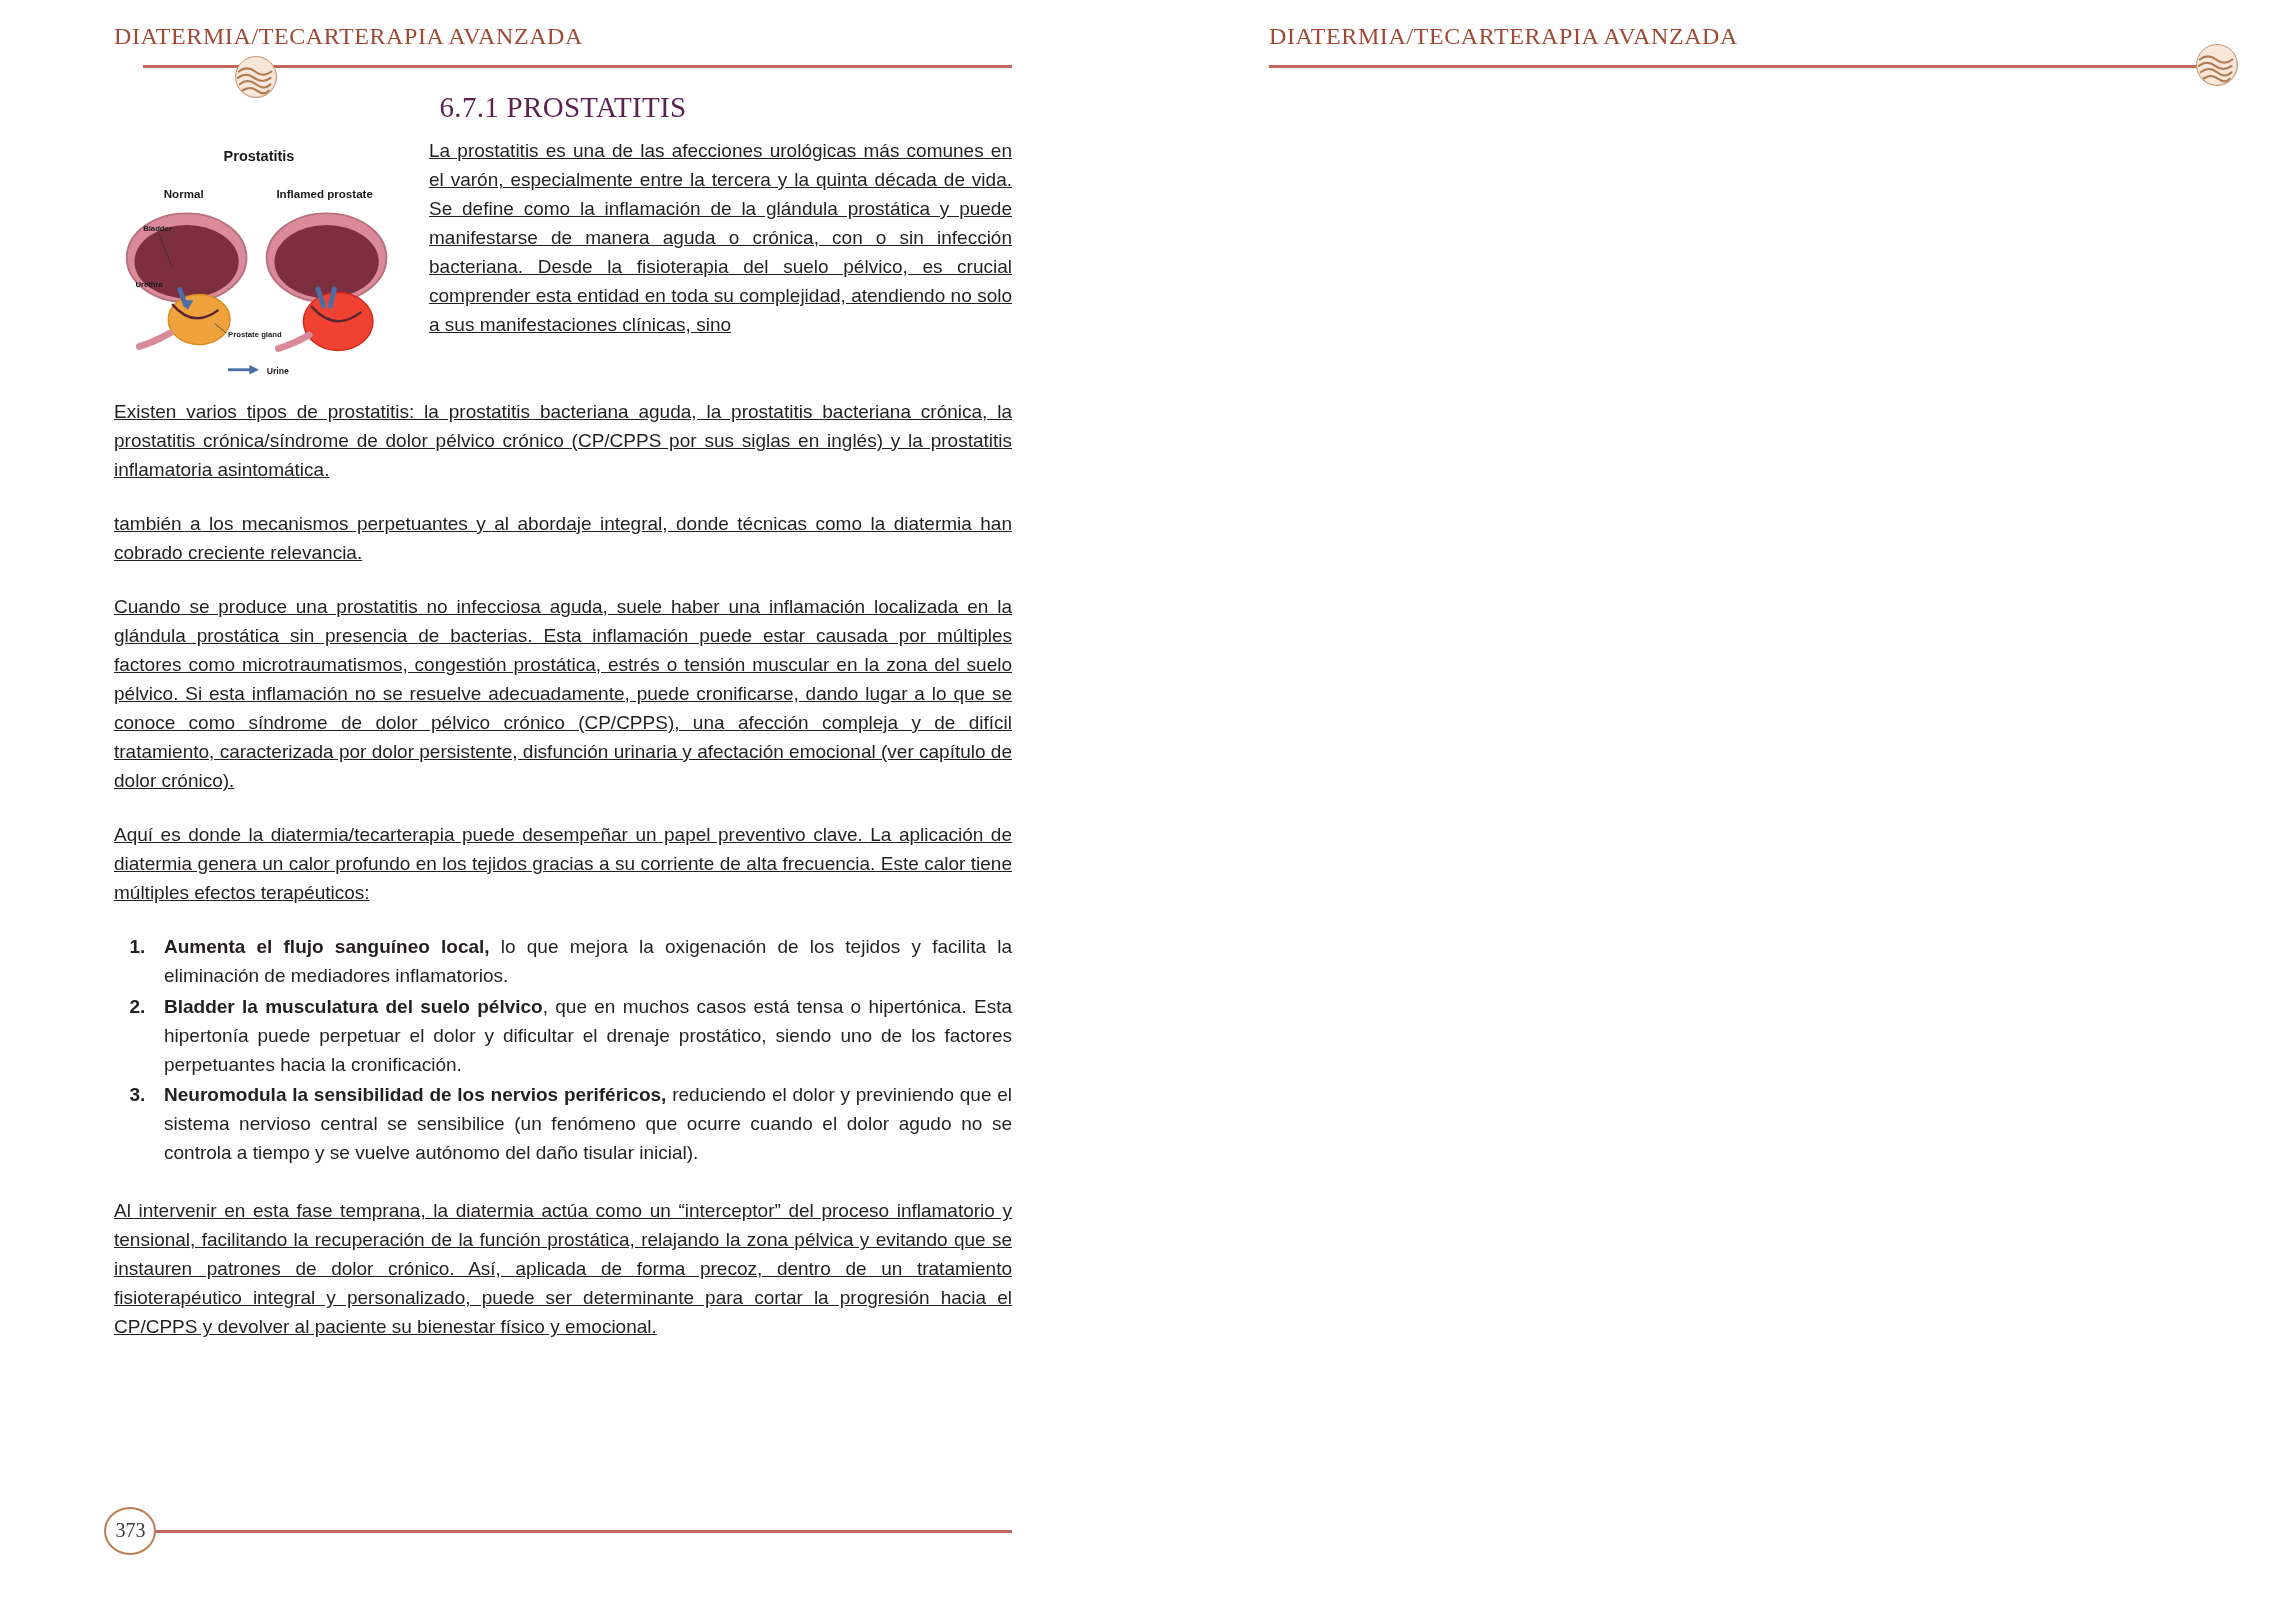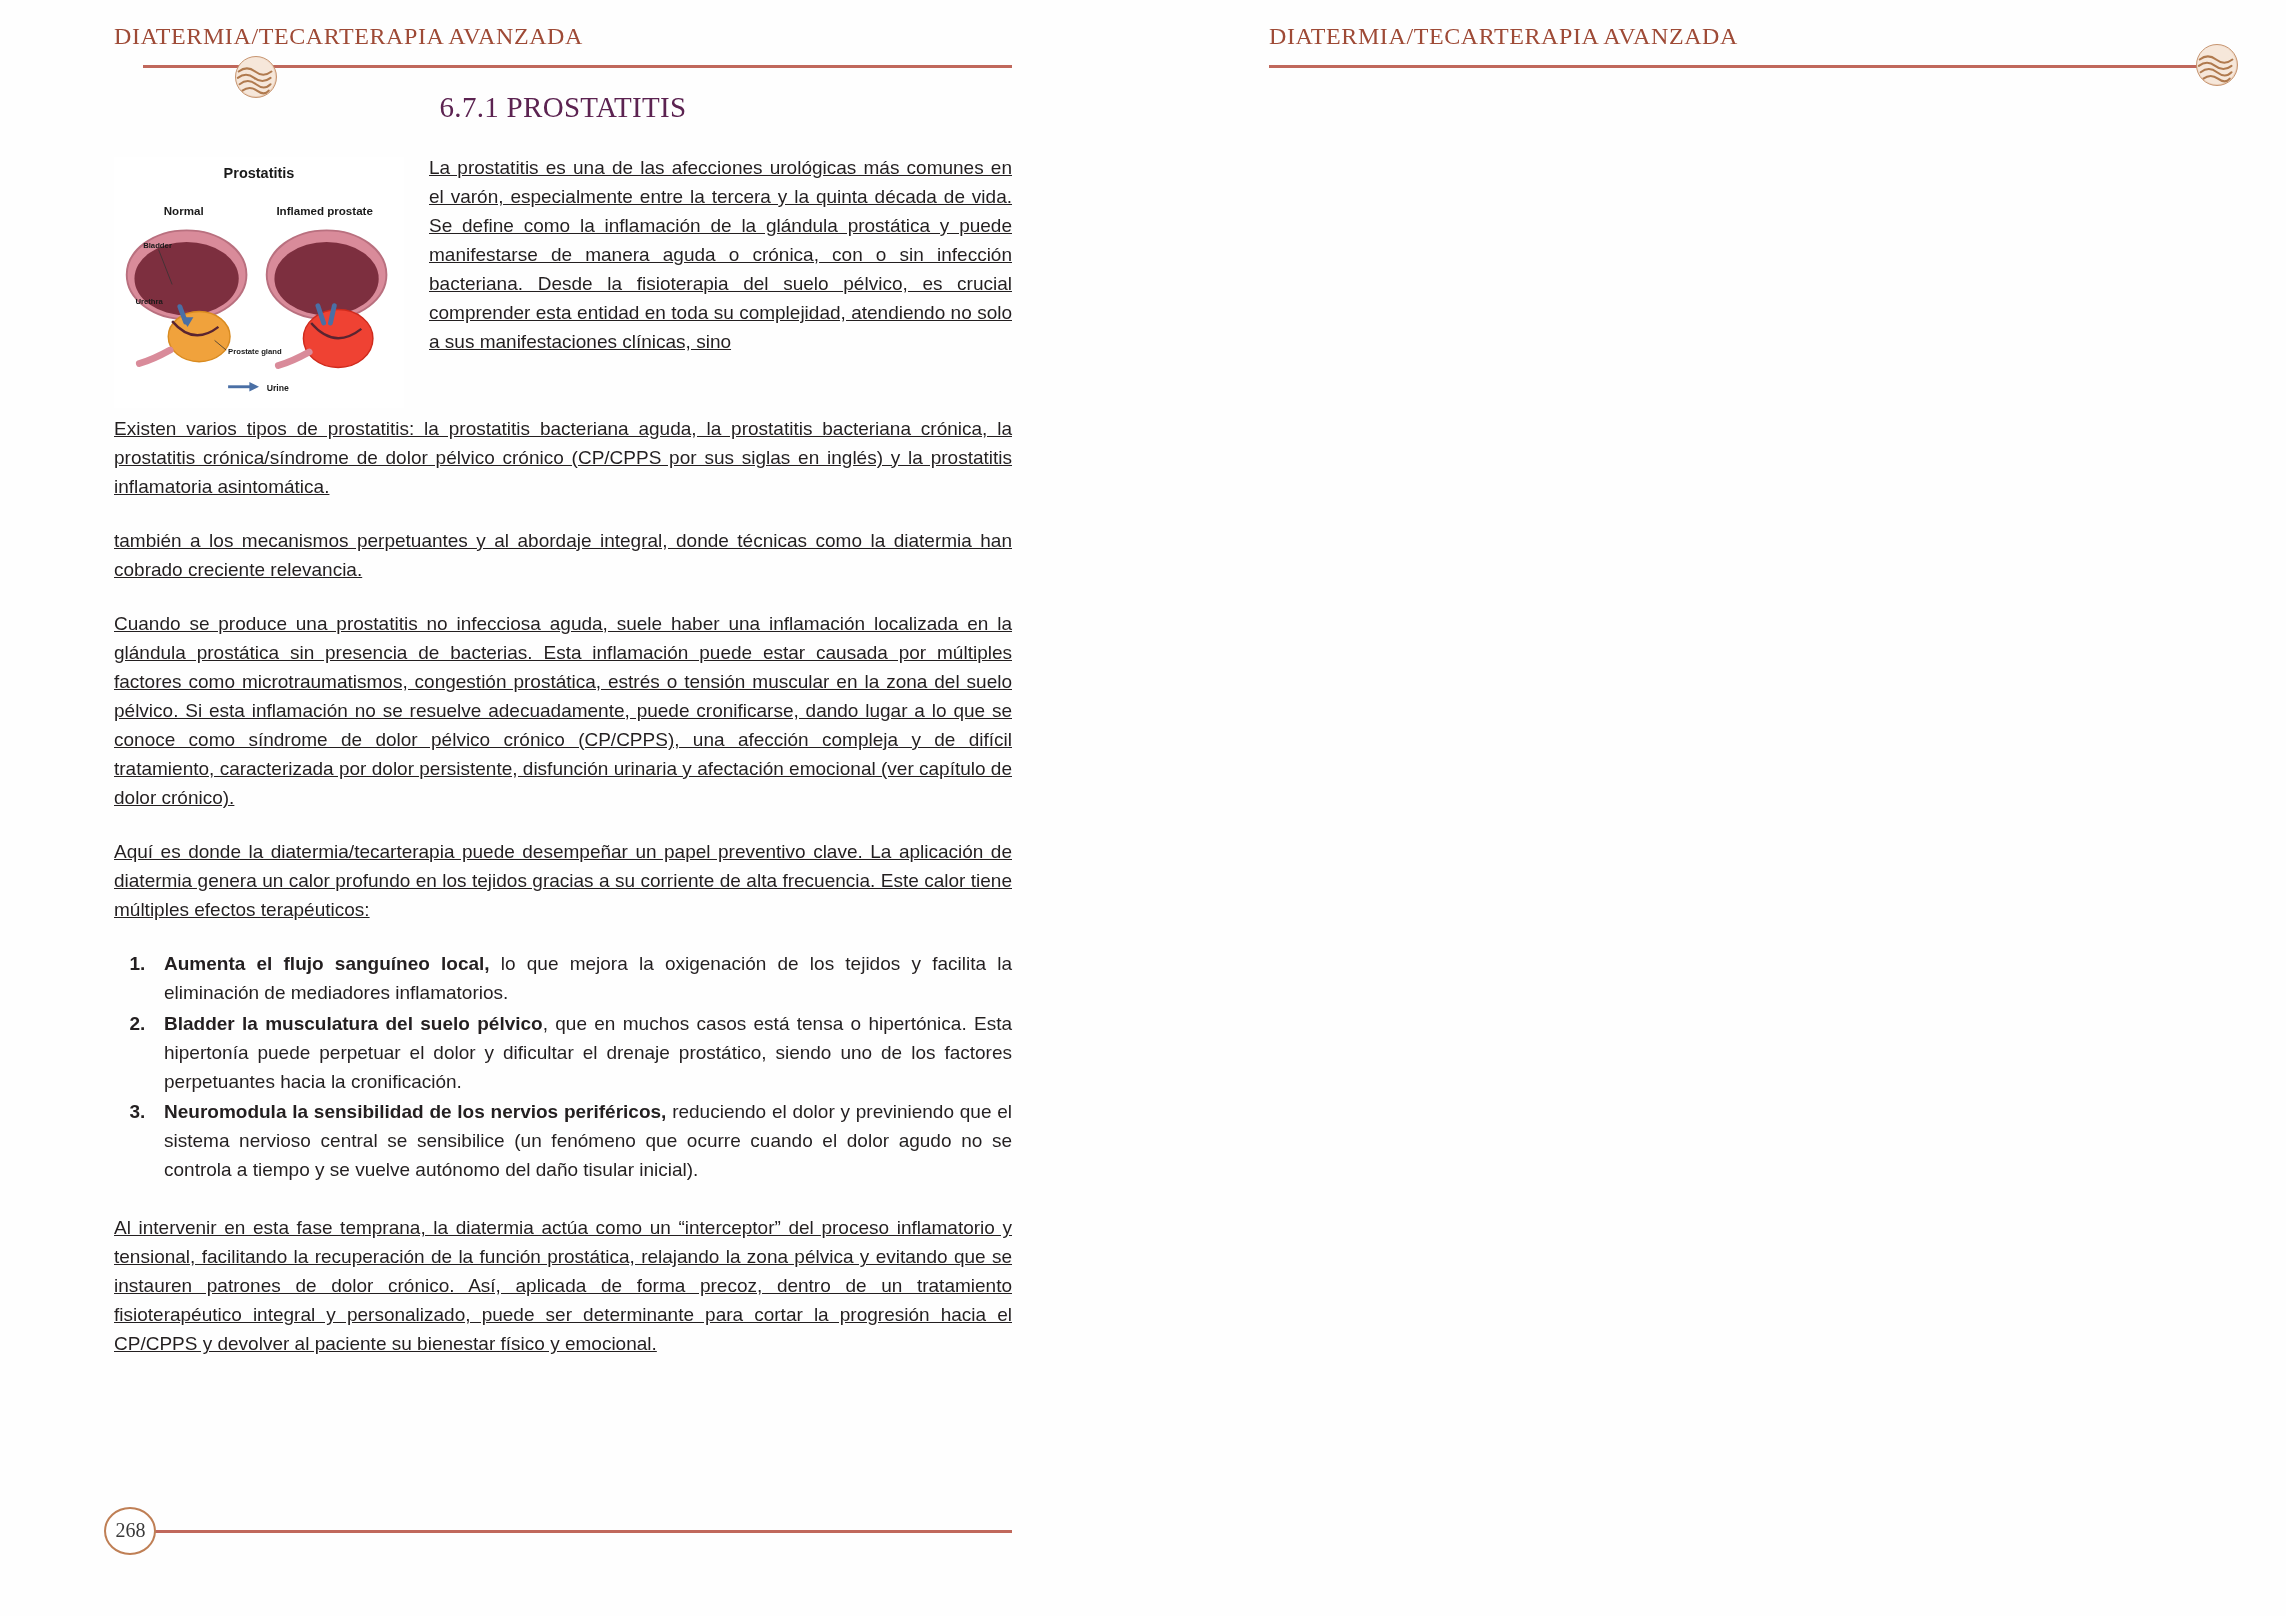--- a/index.html
+++ b/index.html
@@ -152,21 +152,21 @@
             <path d="M2 23 q9 -7 18 0 t18 0"></path>
             <path d="M4 30 q9 -7 18 0 t16 0"></path>
             <path d="M7 37 q8 -6 16 0 t13 0"></path>
           </g>
         </svg>
       </div>
     </div>
 
     <div class="col" style="left:114px; top:93px; width:898px;">
 
-      <h2 class="sechead" style="margin-bottom:31px;">6.7.1 PROSTATITIS</h2>
+      <h2 class="sechead" style="margin-bottom:14px;">6.7.1 PROSTATITIS</h2>
 
       <div class="fig" style="float:left; position:relative; width:290px; height:251px; margin:3.9px 25px 5.8px 0;">
         <svg viewBox="0 0 300 260" style="font-size:19.4px">
           <rect width="300" height="260" fill="#ffffff"></rect>
           <text x="150" y="22" font-family="Liberation Sans, sans-serif" font-size="15" fill="#1a1a1a" text-anchor="middle">Prostatitis</text>
           <text x="72" y="60" font-family="Liberation Sans, sans-serif" font-size="12" fill="#1a1a1a" text-anchor="middle">Normal</text>
           <text x="218" y="60" font-family="Liberation Sans, sans-serif" font-size="12" fill="#1a1a1a" text-anchor="middle">Inflamed prostate</text>
 
           <ellipse cx="75" cy="122" rx="62" ry="46" fill="#d98b9a" stroke="#b9707f" stroke-width="2"></ellipse>
           <ellipse cx="75" cy="126" rx="54" ry="38" fill="#7d2f3f"></ellipse>
@@ -211,21 +211,21 @@
           <li><span class="b">Aumenta el flujo sanguíneo local,</span><span> lo que mejora la oxigenación de los tejidos y facilita la eliminación de mediadores inflamatorios.</span></li>
           <li><span class="b">Bladder la musculatura del suelo pélvico</span><span>, que en muchos casos está tensa o hipertónica. Esta hipertonía puede perpetuar el dolor y dificultar el drenaje prostático, siendo uno de los factores perpetuantes hacia la cronificación.</span></li>
           <li><span class="b">Neuromodula la sensibilidad de los nervios periféricos,</span><span> reduciendo el dolor y previniendo que el sistema nervioso central se sensibilice (un fenómeno que ocurre cuando el dolor agudo no se controla a tiempo y se vuelve autónomo del daño tisular inicial).</span></li>
         </ol>
 
       <p class="para">Al intervenir en esta fase temprana, la diatermia actúa como un “interceptor” del proceso inflamatorio y tensional, facilitando la recuperación de la función prostática, relajando la zona pélvica y evitando que se instauren patrones de dolor crónico. Así, aplicada de forma precoz, dentro de un tratamiento fisioterapéutico integral y personalizado, puede ser determinante para cortar la progresión hacia el CP/CPPS y devolver al paciente su bienestar físico y emocional.</p>
     </div>
 
     <div class="folio" style="left:89px; width:923px; bottom:46px;">
       <div class="folio-rule" style="left:44px; width:879px;"></div>
-      <div class="folio-oval" style="left:15.4px;">268</div>
+      <div class="folio-oval" style="left:15.4px;">373</div>
     </div>
   </div>
 
   <div class="page page-right">
 
     <div class="runhead" style="left:126px; width:966px;">
       <div class="runhead-text">DIATERMIA/TECARTERAPIA AVANZADA</div>
       <div class="rule" style="left:0px; width:966px;"></div>
       <div class="shell" style="left:927px; top:21px; width:42px; height:42px;">
         <svg viewBox="0 0 44 44">

